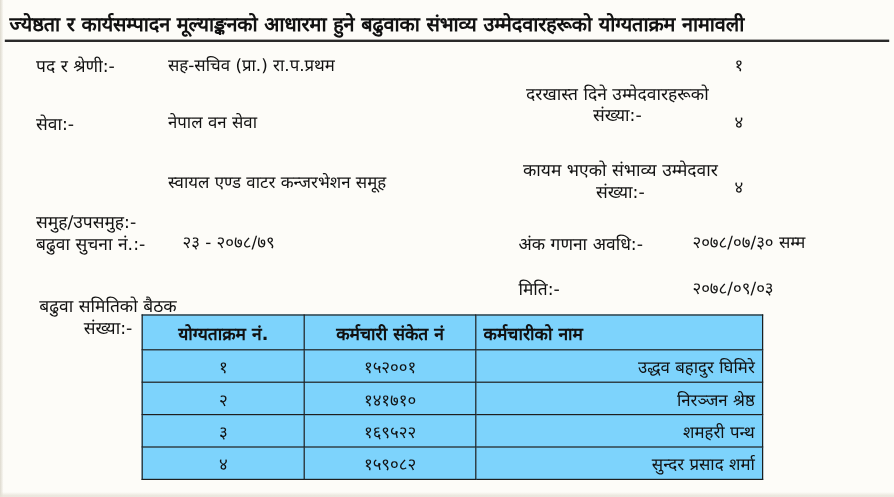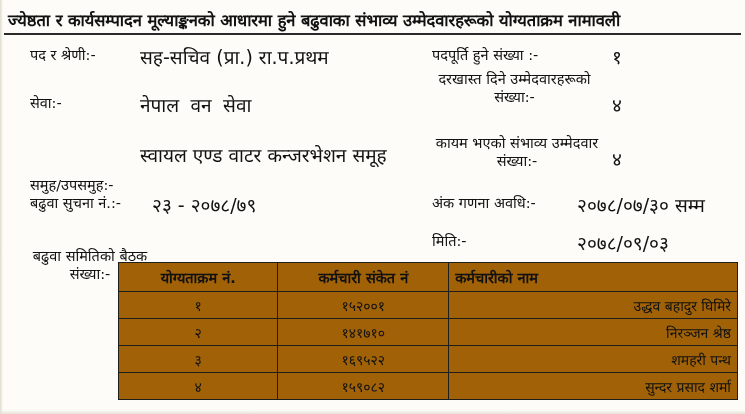--- a/index.html
+++ b/index.html
@@ -45,36 +45,36 @@
   
   .fld-label {
     position: absolute;
     font-size: 14.5px;
     color: #111;
     white-space: nowrap;
     text-align: center;
   }
   .fld-value {
     position: absolute;
-    font-size: 19px;
+    font-size: 14px;
     color: #111;
     white-space: nowrap;
   }
   .multiline {
     white-space: normal;
     line-height: 1.25;
   }
   
   .tbl {
     position: absolute;
     left: 118px;
     top: 262px;
-    width: 620px;
+    width: 518px;
     border-collapse: collapse;
-    background: #a16207;
+    background: #7dd3fc;
   }
   .tbl td, .tbl th {
     border: 1px solid #1e1e1e;
     height: 26px;
     font-size: 14px;
     color: #111;
     font-weight: normal;
     padding: 0 6px;
   }
   .tbl th {
@@ -108,32 +108,31 @@
   <div class="edge-left"></div>
   <div class="edge-bottom"></div>
 
   <div class="title">ज्येष्ठता र कार्यसम्पादन मूल्याङ्कनको आधारमा हुने बढुवाका संभाव्य उम्मेदवारहरूको योग्यताक्रम नामावली</div>
   <div class="title-rule"></div>
 
   <div class="fld-label" style="left:30px; top:44px;">पद र श्रेणी:-</div>
   <div class="fld-value" style="left:140px; top:44px;">सह-सचिव (प्रा.) रा.प.प्रथम</div>
 
   <div class="fld-label" style="left:30px; top:92px;">सेवा:-</div>
-  <div class="fld-value" style="left:140px; top:92px;font-family:Liberation Mono, monospace;">नेपाल वन सेवा</div>
+  <div class="fld-value" style="left:140px; top:92px;">नेपाल वन सेवा</div>
 
   <div class="fld-label" style="left:30px; top:142px;margin-top:32px;">समुह/उपसमुह:-</div>
   <div class="fld-value" style="left:140px; top:142px;">स्वायल एण्ड वाटर कन्जरभेशन समूह</div>
 
   <div class="fld-label" style="left:30px; top:192px;">बढुवा सुचना नं.:-</div>
   <div class="fld-value" style="left:152px; top:192px;">२३ - २०७८/७९</div>
 
   <div class="fld-label multiline" style="left:30px; top:230px; width:120px;margin-top:17px;">बढुवा समितिको बैठक संख्या:-</div>
   <div class="fld-value" style="left:152px; top:230px;margin-top:33px;">२१४४</div>
 
-  <div class="fld-label" style="left:432px; top:44px;">पदपूर्ति हुने संख्या :-</div>
   <div class="fld-value" style="left:612px; top:44px;">१</div>
 
   <div class="fld-label multiline" style="left:432px; top:70px; width:165px;">दरखास्त दिने उम्मेदवारहरूको संख्या:-</div>
   <div class="fld-value" style="left:612px; top:92px;">४</div>
 
   <div class="fld-label multiline" style="left:432px; top:134px; width:170px;">कायम भएको संभाव्य उम्मेदवार संख्या:-</div>
   <div class="fld-value" style="left:612px; top:146px;">४</div>
 
   <div class="fld-label" style="left:432px; top:192px;">अंक गणना अवधि:-</div>
   <div class="fld-value" style="left:577px; top:192px;">२०७८/०७/३० सम्म</div>

